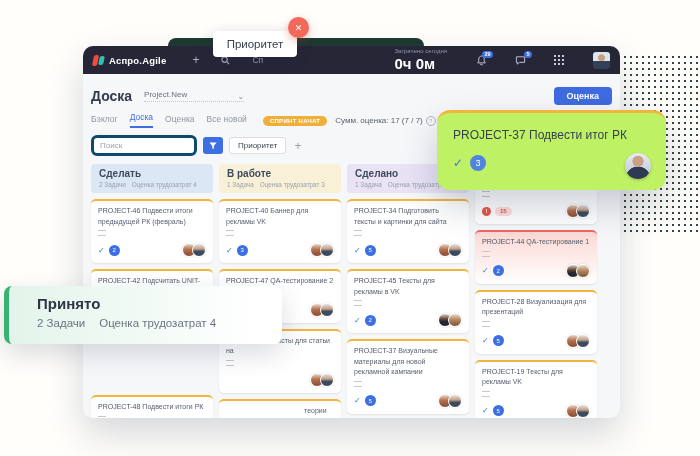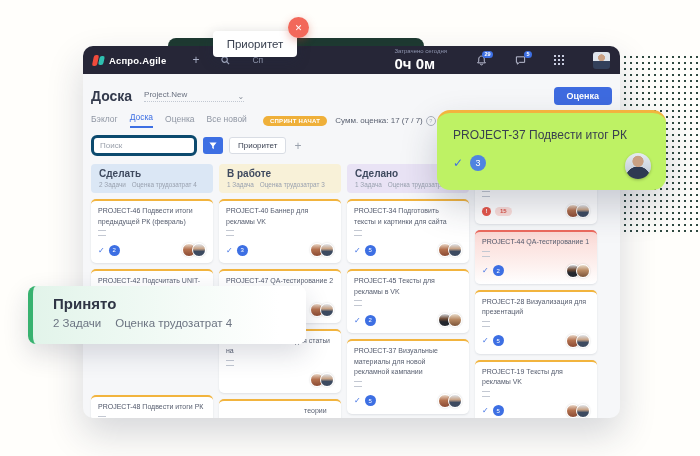--- a/index.html
+++ b/index.html
@@ -118,24 +118,24 @@
   .task-popup .tp-title{font-size:12px;color:#39404f;}
   .task-popup .tp-foot{display:flex;align-items:center;gap:7px;margin-top:13px;}
   .task-popup .chk{font-size:12px;}
   .task-popup .nbadge{width:16px;height:16px;font-size:9px;background:#4f84e0;}
   .task-popup .tp-avatar{position:absolute;right:15px;bottom:11px;width:26px;height:26px;border-radius:50%;
     box-shadow:0 1px 3px rgba(0,0,0,.25);
     background:
       radial-gradient(circle at 50% 32%,#caa183 24%,rgba(0,0,0,0) 27%),
       radial-gradient(circle at 50% 100%,#2e3a52 42%,rgba(0,0,0,0) 44%),
       linear-gradient(180deg,#e6ebf1,#b9c4d2);}
-  .accepted-popup{position:absolute;left:28px;top:286px;width:278px;height:58px;z-index:5;
+  .accepted-popup{position:absolute;left:4px;top:286px;width:278px;height:58px;z-index:5;
     border-left:5px solid #38b270;border-radius:8px;
     background:linear-gradient(90deg,#e2f4ea,#f4fbf7 55%,#ffffff 90%);
-    box-shadow:0 10px 26px rgba(30,40,70,.16);padding:9px 0 0 20px;box-sizing:border-box;}
+    box-shadow:0 10px 26px rgba(30,40,70,.16);padding:9px 0 0 28px;box-sizing:border-box;}
   .accepted-popup .ap-title{font-size:15px;font-weight:600;color:#2f3545;}
   .accepted-popup .ap-sub{display:flex;gap:14px;font-size:11.5px;color:#6c7482;margin-top:5px;}
   svg{display:block;}
 </style>
 </head>
 <body>
 
 <div class="deco-bar"></div>
 <div class="halftone"></div>
 

